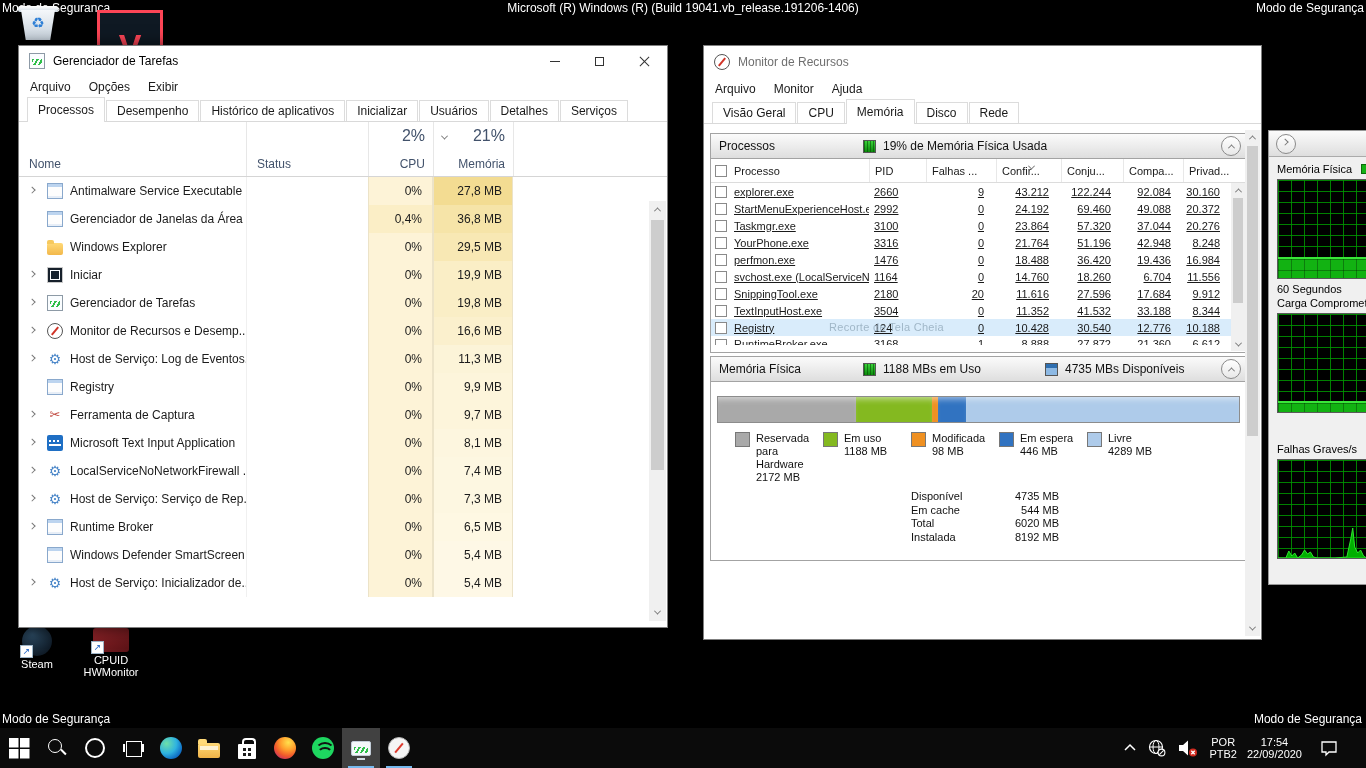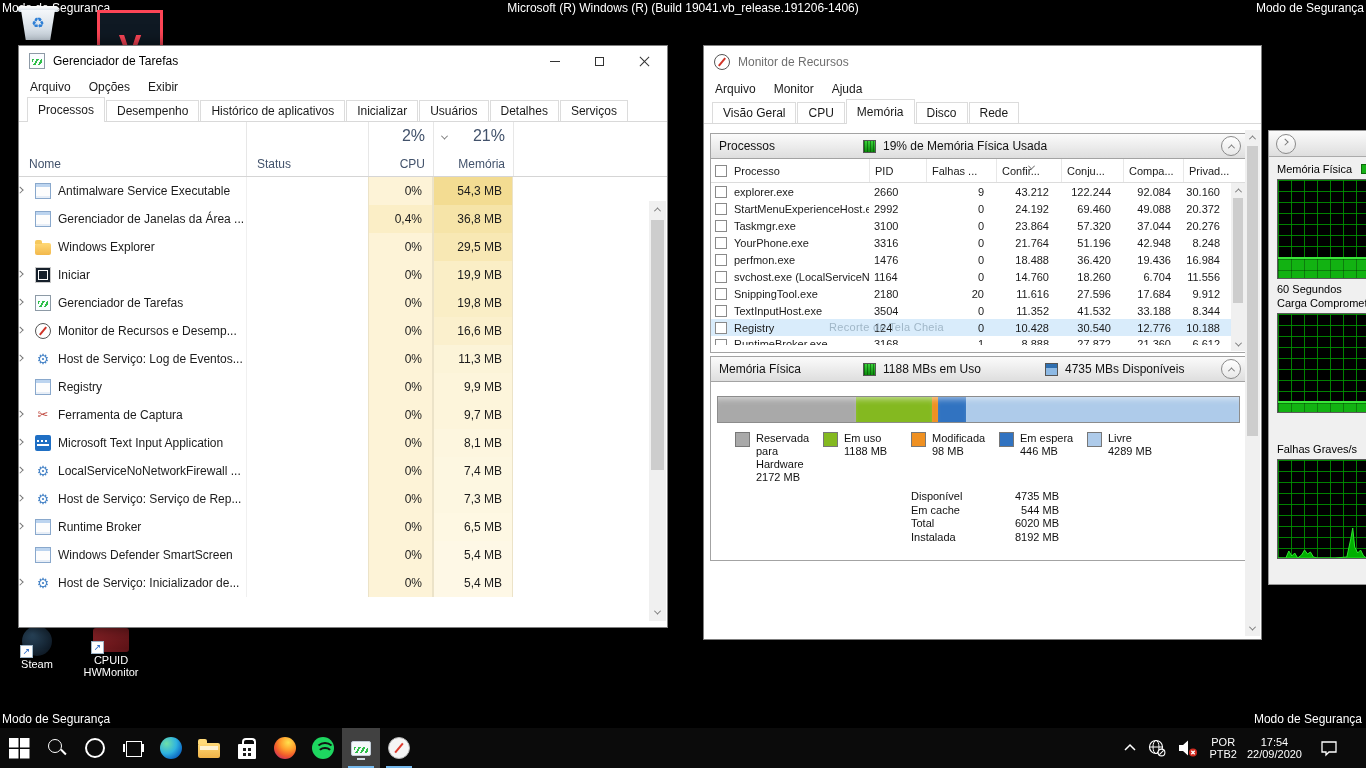--- a/index.html
+++ b/index.html
@@ -51,21 +51,21 @@
 
 #tm-head { display:grid; grid-template-columns:227px 122px 65px 80px 1fr; height:55px; border-bottom:1px solid #d5d5d5; color:#42526b; position:relative; }
 #tm-head .hc { position:relative; }
 #tm-head .hc.bl { border-left:1px solid #e7e7e7; }
 .pct { position:absolute; top:5px; right:8px; font-size:16px; }
 .colname { position:absolute; bottom:5px; font-size:12px; }
 .colname.l { left:10px; } .colname.r { right:8px; }
 .sortg { position:absolute; top:4px; left:8px; }
 #tm-rows { position:relative; height:420px; overflow:hidden; }
 .tm-row { display:grid; grid-template-columns:227px 122px 65px 80px 1fr; height:28px; font-size:12px; color:#1b1b1b; }
-.tm-name { display:flex; align-items:center; overflow:hidden; white-space:nowrap; }
+.tm-name { display:flex; align-items:center; padding-left:12px; overflow:hidden; white-space:nowrap; }
 .tm-chev { width:16px; flex:none; display:flex; align-items:center; }
 .tm-status { border-left:1px solid #f0f0f0; }
 .heat { display:flex; align-items:center; justify-content:flex-end; padding-right:10px; border-left:1px solid #ecE3c8; border-right:1px solid #ece3c8; }
 .tm-label { margin-left:7px; }
 
 .ic { width:16px; height:16px; flex:none; position:relative; display:inline-block; }
 .ic-app-window { background:#fdfdfd; border:1px solid #89a8cc; box-shadow:inset 0 3px 0 #bcd4ef, inset 0 -2px 0 #e7eef7; }
 .ic-folder { background:linear-gradient(#ffd977,#f2b84b); border-radius:2px; height:12px; margin-top:3px; }
 .ic-folder::before { content:''; position:absolute; top:-3px; left:0; width:7px; height:4px; background:#f6c95e; border-radius:2px 2px 0 0; }
 .ic-gear { font-family:"DejaVu Sans",sans-serif; font-size:14px; line-height:16px; color:#4a86c8; text-align:center; }
@@ -96,21 +96,21 @@
 .led-green { background:repeating-linear-gradient(to right,rgba(0,70,0,.55) 0 1px,transparent 1px 3px),linear-gradient(#3bd33b,#0c8a0c); }
 .led-blue { background:linear-gradient(#2f6fb0 0 4px,#8db9e4 4px); }
 .sect-status { position:absolute; font-size:12px; }
 .sect-collapse { position:absolute; right:5px; top:2px; }
 .sect-box { position:absolute; background:#fff; border:1px solid #a3a3a3; border-top:none; }
 #rm-thead { display:grid; grid-template-columns:158px 57px 70px 65px 62px 60px 49px; height:24px; align-items:center; font-size:11px; color:#1a1a1a; border-bottom:1px solid #dcdcdc; position:relative; }
 .rm-hcell { position:relative; height:100%; display:flex; align-items:center; border-left:1px solid #e8e8e8; padding-left:5px; white-space:nowrap; overflow:hidden; }
 .rm-hcell:first-child { border-left:none; }
 .rm-sort { position:absolute; top:1px; left:50%; }
 #rm-rows { position:relative; }
-.rm-row { display:grid; grid-template-columns:158px 57px 70px 65px 62px 60px 49px; height:17px; align-items:center; font-size:11px; color:#1a1a1a; position:relative; }
+.rm-row { display:grid; grid-template-columns:158px 57px 70px 65px 62px 60px 49px; height:17px; align-items:center; font-size:11px; color:#1a1a1a; position:relative;text-decoration:underline; }
 .rm-row.hl { background:#d9ecfb; }
 .rm-row.cut { height:9px; overflow:hidden; align-items:start; }
 .rm-row.cut .rm-cell { line-height:17px; }
 .rm-cell { white-space:nowrap; overflow:hidden; }
 .rm-cell.first { display:flex; align-items:center; }
 .rm-cell.pid { padding-left:5px; }
 .rm-cell.num { text-align:right; padding-right:12px; }
 .cb { width:12px; height:12px; background:#fff; border:1px solid #8a8a8a; flex:none; display:inline-block; }
 .rm-cell .cb { margin:0 7px 0 4px; }
 .rm-hcell .cb { margin-right:7px; margin-left:-1px; }
@@ -268,21 +268,21 @@
         <div class="tm-row">
           <div class="tm-name">
             <span class="tm-chev">
               <span class="chv sm right"></span>
             </span>
             <span class="ic ic-app-window"></span>
             <span class="tm-label">Antimalware Service Executable</span>
           </div>
           <div class="tm-status"></div>
           <div class="heat" style="background: rgb(253, 243, 215);">0%</div>
-          <div class="heat" style="background: rgb(243, 220, 146);">54,3 MB</div>
+          <div class="heat" style="background: rgb(243, 220, 146);">27,8 MB</div>
           <div class="tm-fill"></div>
         </div>
         <div class="tm-row">
           <div class="tm-name">
             <span class="tm-chev"></span>
             <span class="ic ic-app-window"></span>
             <span class="tm-label">Gerenciador de Janelas da Área ...</span>
           </div>
           <div class="tm-status"></div>
           <div class="heat" style="background: rgb(251, 238, 198);">0,4%</div>

